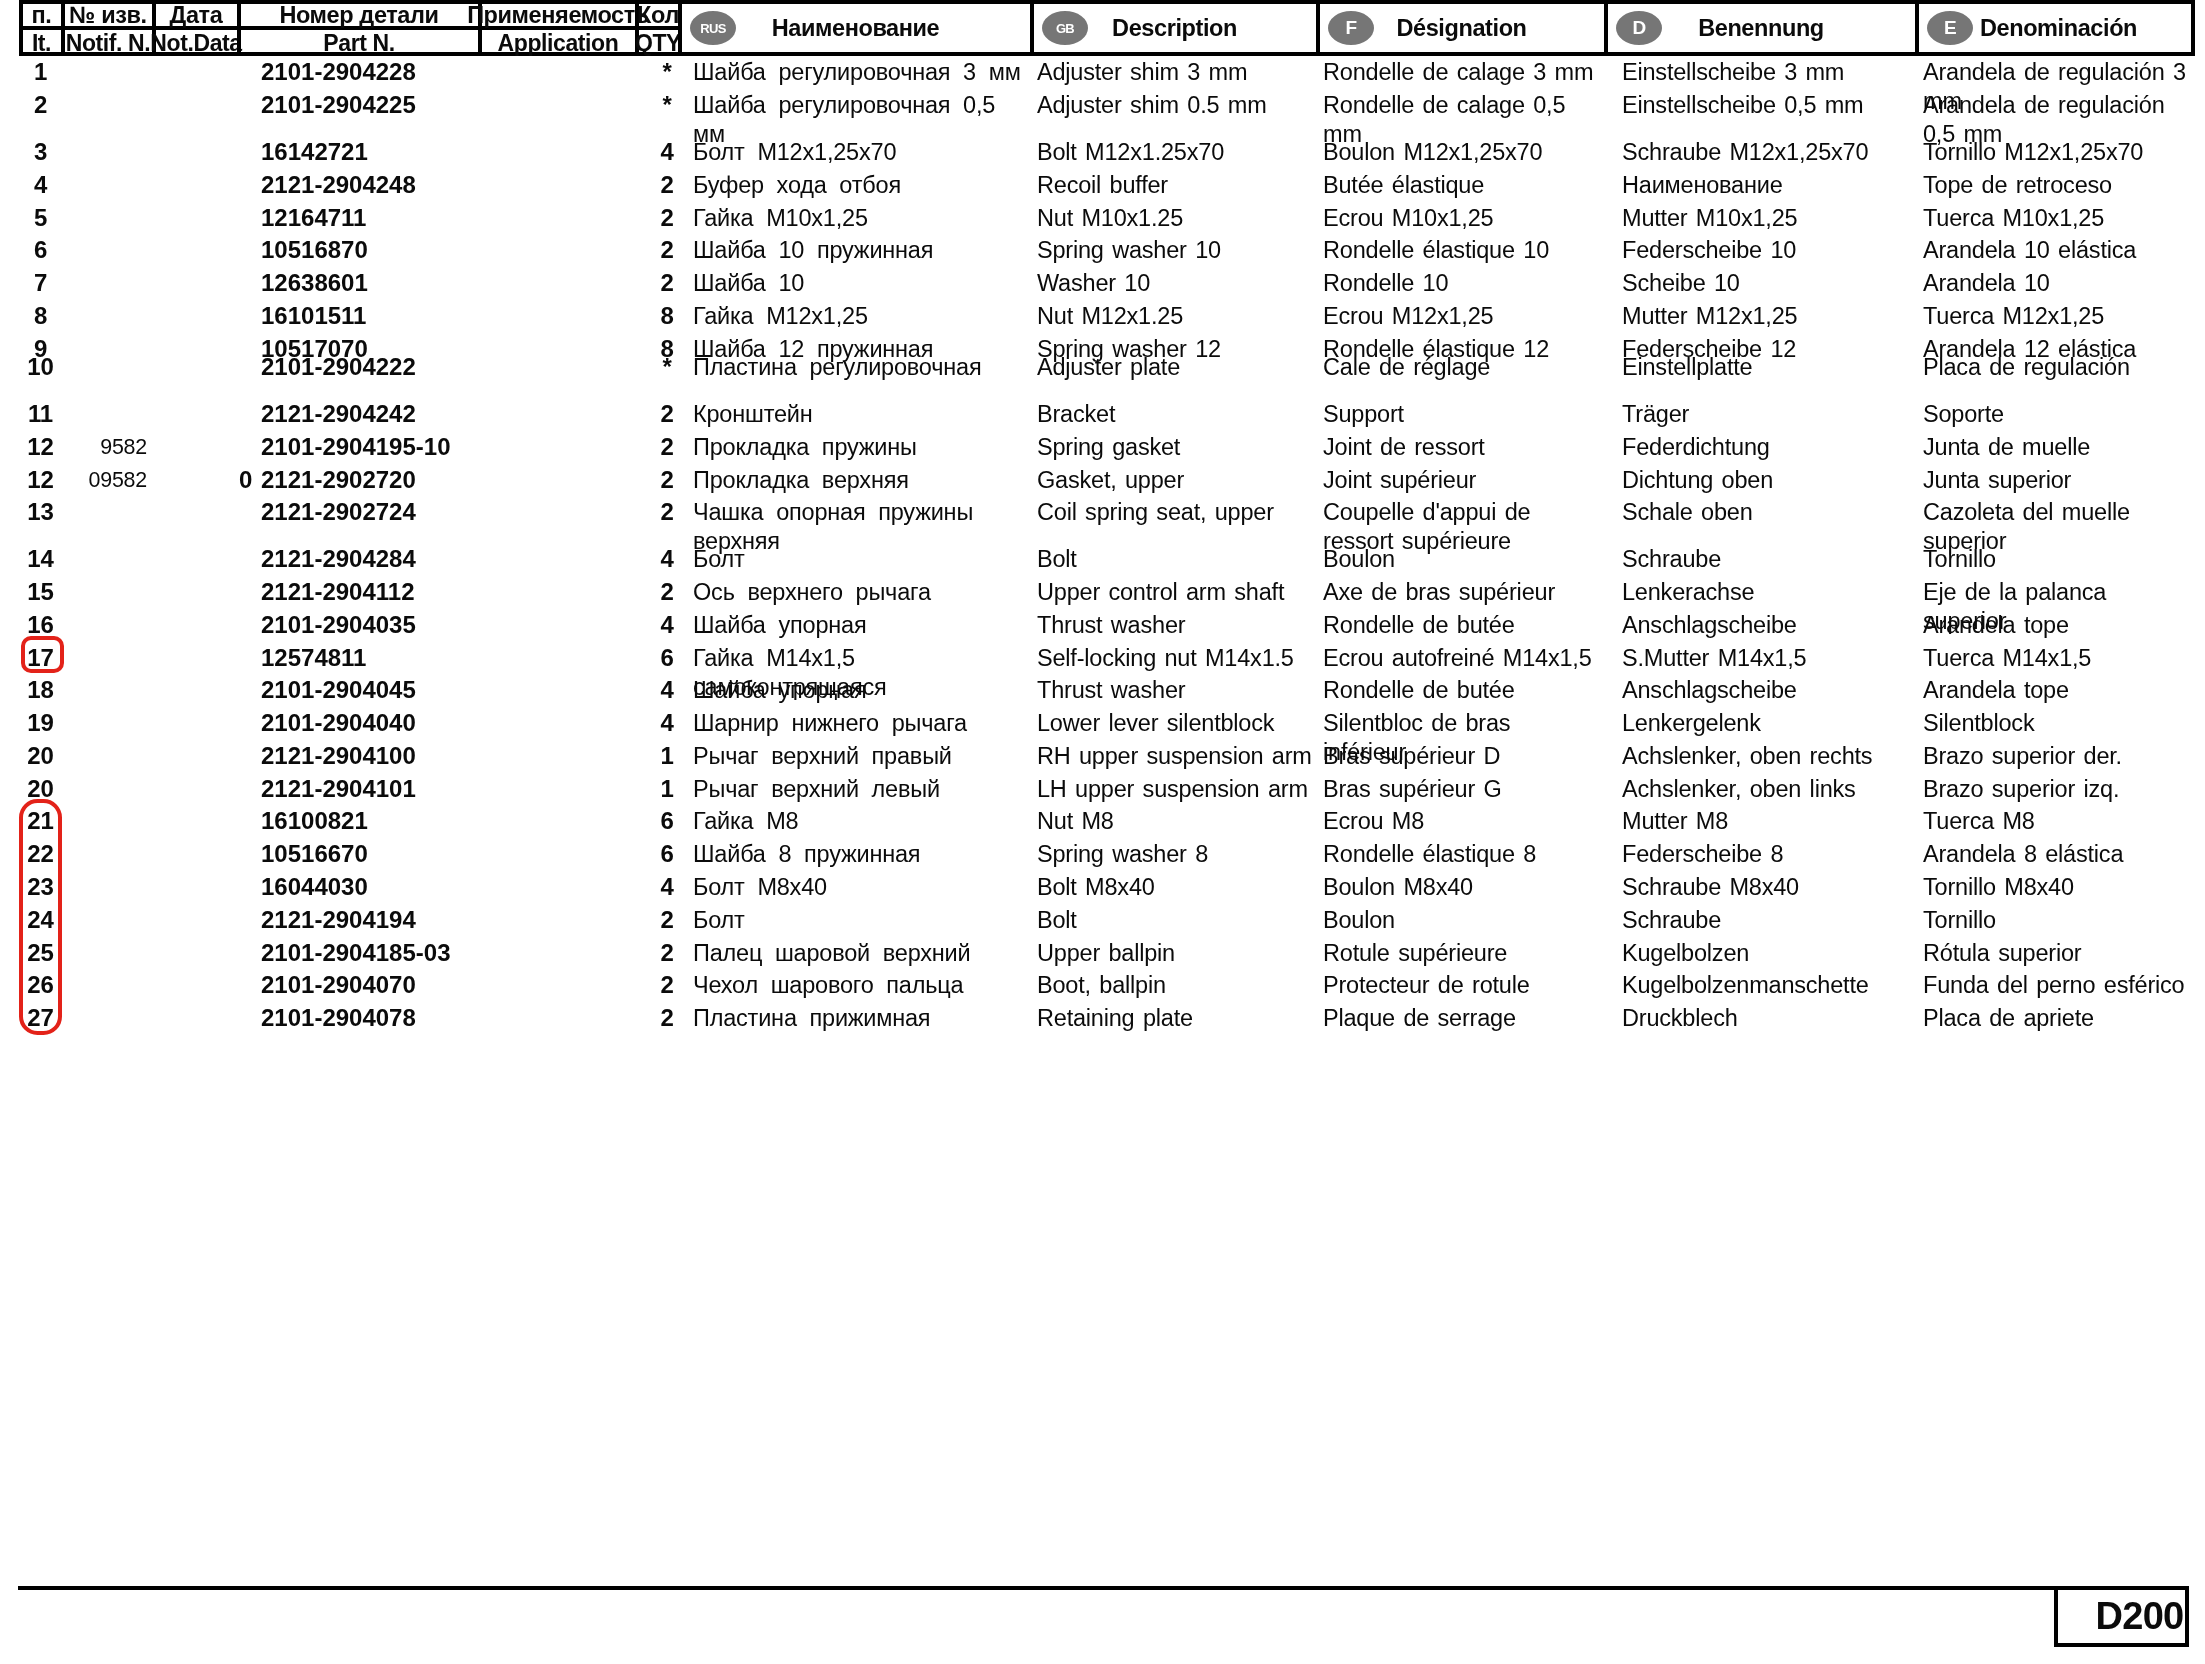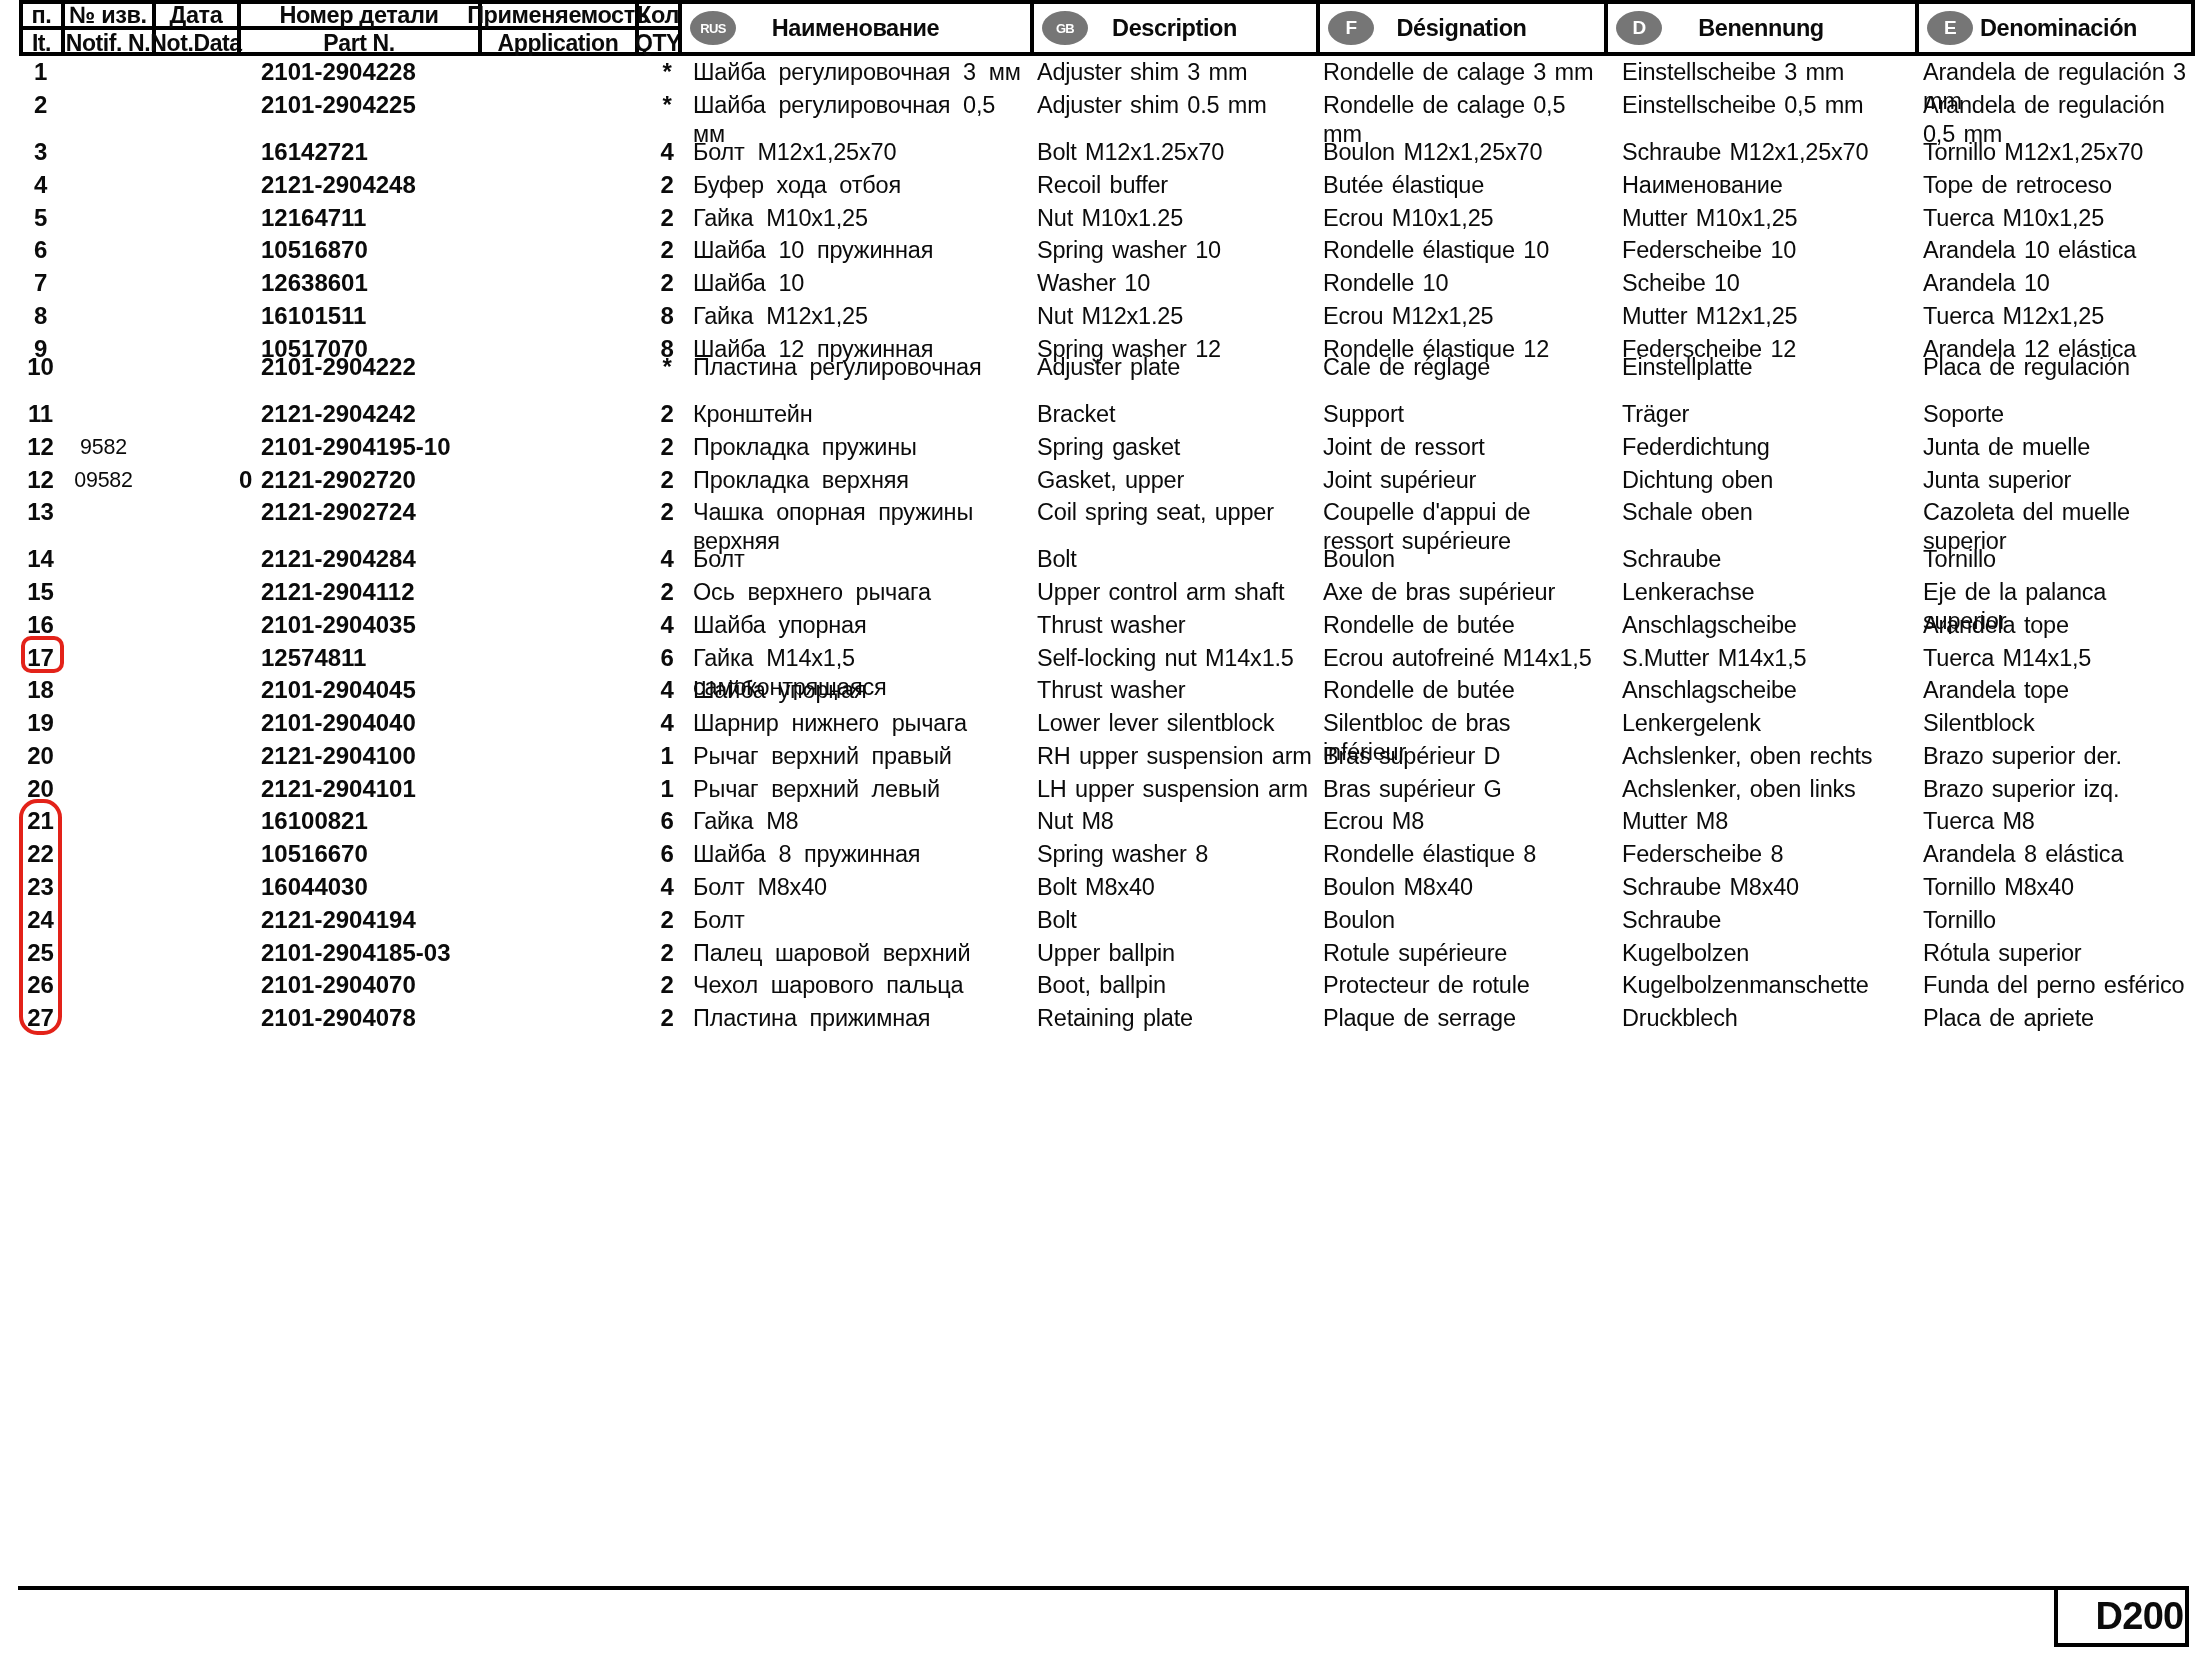--- a/index.html
+++ b/index.html
@@ -33,21 +33,21 @@
     width:46px;height:34px;border-radius:50%;background:#767676;
     display:flex;align-items:center;justify-content:center;
     color:#ffffff;font-weight:bold;font-size:19px;letter-spacing:-0.7px;
   }
   .badge.small-text{font-size:13px;}
 
   
   .row{position:absolute;left:0;width:2205px;height:28.5px;font-size:23.5px;line-height:28.5px;}
   .cell{position:absolute;top:0;letter-spacing:-0.2px;}
   .c-it   {left:18.5px;  width:44px;  text-align:center;font-weight:bold;font-size:24px;}
-  .c-not  {left:60px;  width:87px; text-align:center;font-size:21.4px;}
+  .c-not  {left:60px;  width:87px; text-align:right;font-size:21.4px;}
   .c-pfx  {left:239px; width:24px;  text-align:left; font-weight:bold;font-size:24px;}
   .c-part {left:261px; width:221px; text-align:left; font-weight:bold;font-size:24px;letter-spacing:0px;}
   .c-qty  {left:643px; width:48px;  text-align:center;font-weight:bold;font-size:24px;}
   .c-rus  {left:693px; width:335px; word-spacing:6.4px;}
   .c-gb   {left:1037px;width:279px; word-spacing:2.1px;}
   .c-f    {left:1323px;width:272px; word-spacing:2.1px;}
   .c-d    {left:1622px;width:296px; word-spacing:2.1px;}
   .c-e    {left:1923px;width:271px; word-spacing:2.1px;}
 
   

